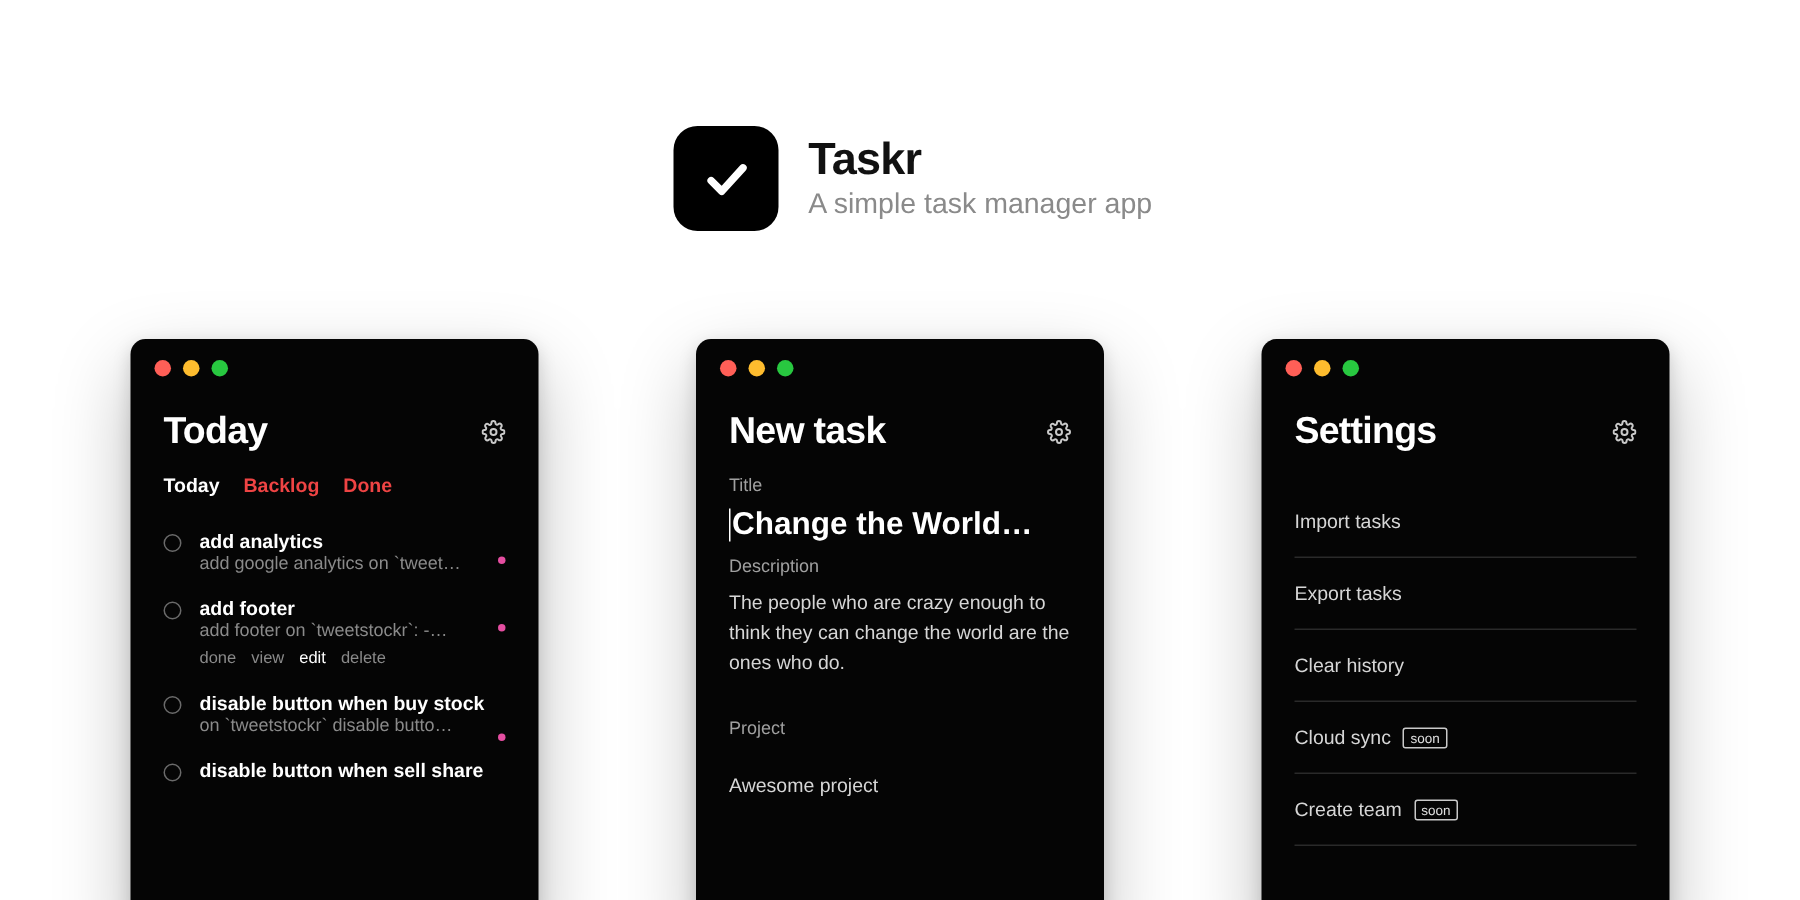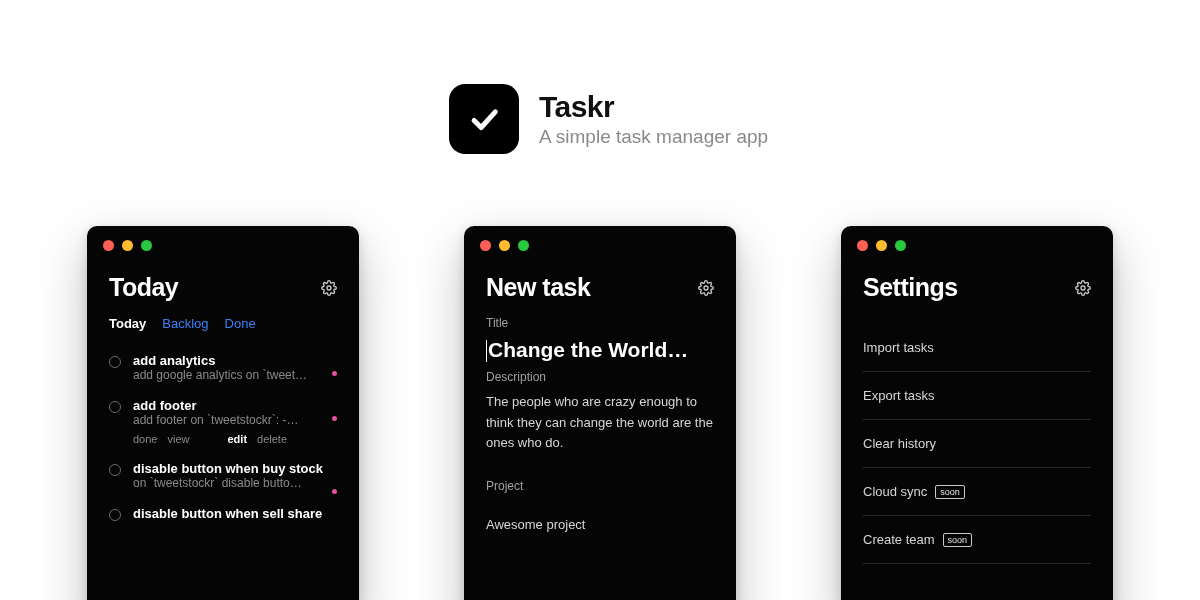--- a/index.html
+++ b/index.html
@@ -79,21 +79,21 @@
     font-weight: 700;
     letter-spacing: -0.5px;
   }
   .gear { width: 16px; height: 16px; color: #c9c9c9; cursor: pointer; }
   .tabs {
     display: flex;
     gap: 16px;
     font-size: 13px;
     margin-bottom: 22px;
   }
-  .tab { color: #3b82f6; cursor: pointer; }
+  .tab { color: #ef4444; cursor: pointer; font-weight: bold; }
   .tab.active { color: #fff; font-weight: 600; }
   .task-item {
     display: flex;
     align-items: flex-start;
     gap: 12px;
     margin-bottom: 16px;
     position: relative;
   }
   .task-circle {
     width: 12px;
@@ -122,21 +122,21 @@
     text-overflow: ellipsis;
   }
   .task-actions {
     display: flex;
     gap: 10px;
     font-size: 11px;
     color: #8a8a8a;
     margin-top: 6px;
   }
   .task-actions span { cursor: pointer; }
-  .task-actions .act-active { color: #fff; font-weight: 700; margin-left: 28px; }
+  .task-actions .act-active { color: #fff; font-weight: 400; }
   .status-dot {
     width: 5px;
     height: 5px;
     border-radius: 50%;
     background: #e54ea1;
     position: absolute;
     right: 0;
     top: 18px;
   }
   .status-dot.low { top: 28px; }

